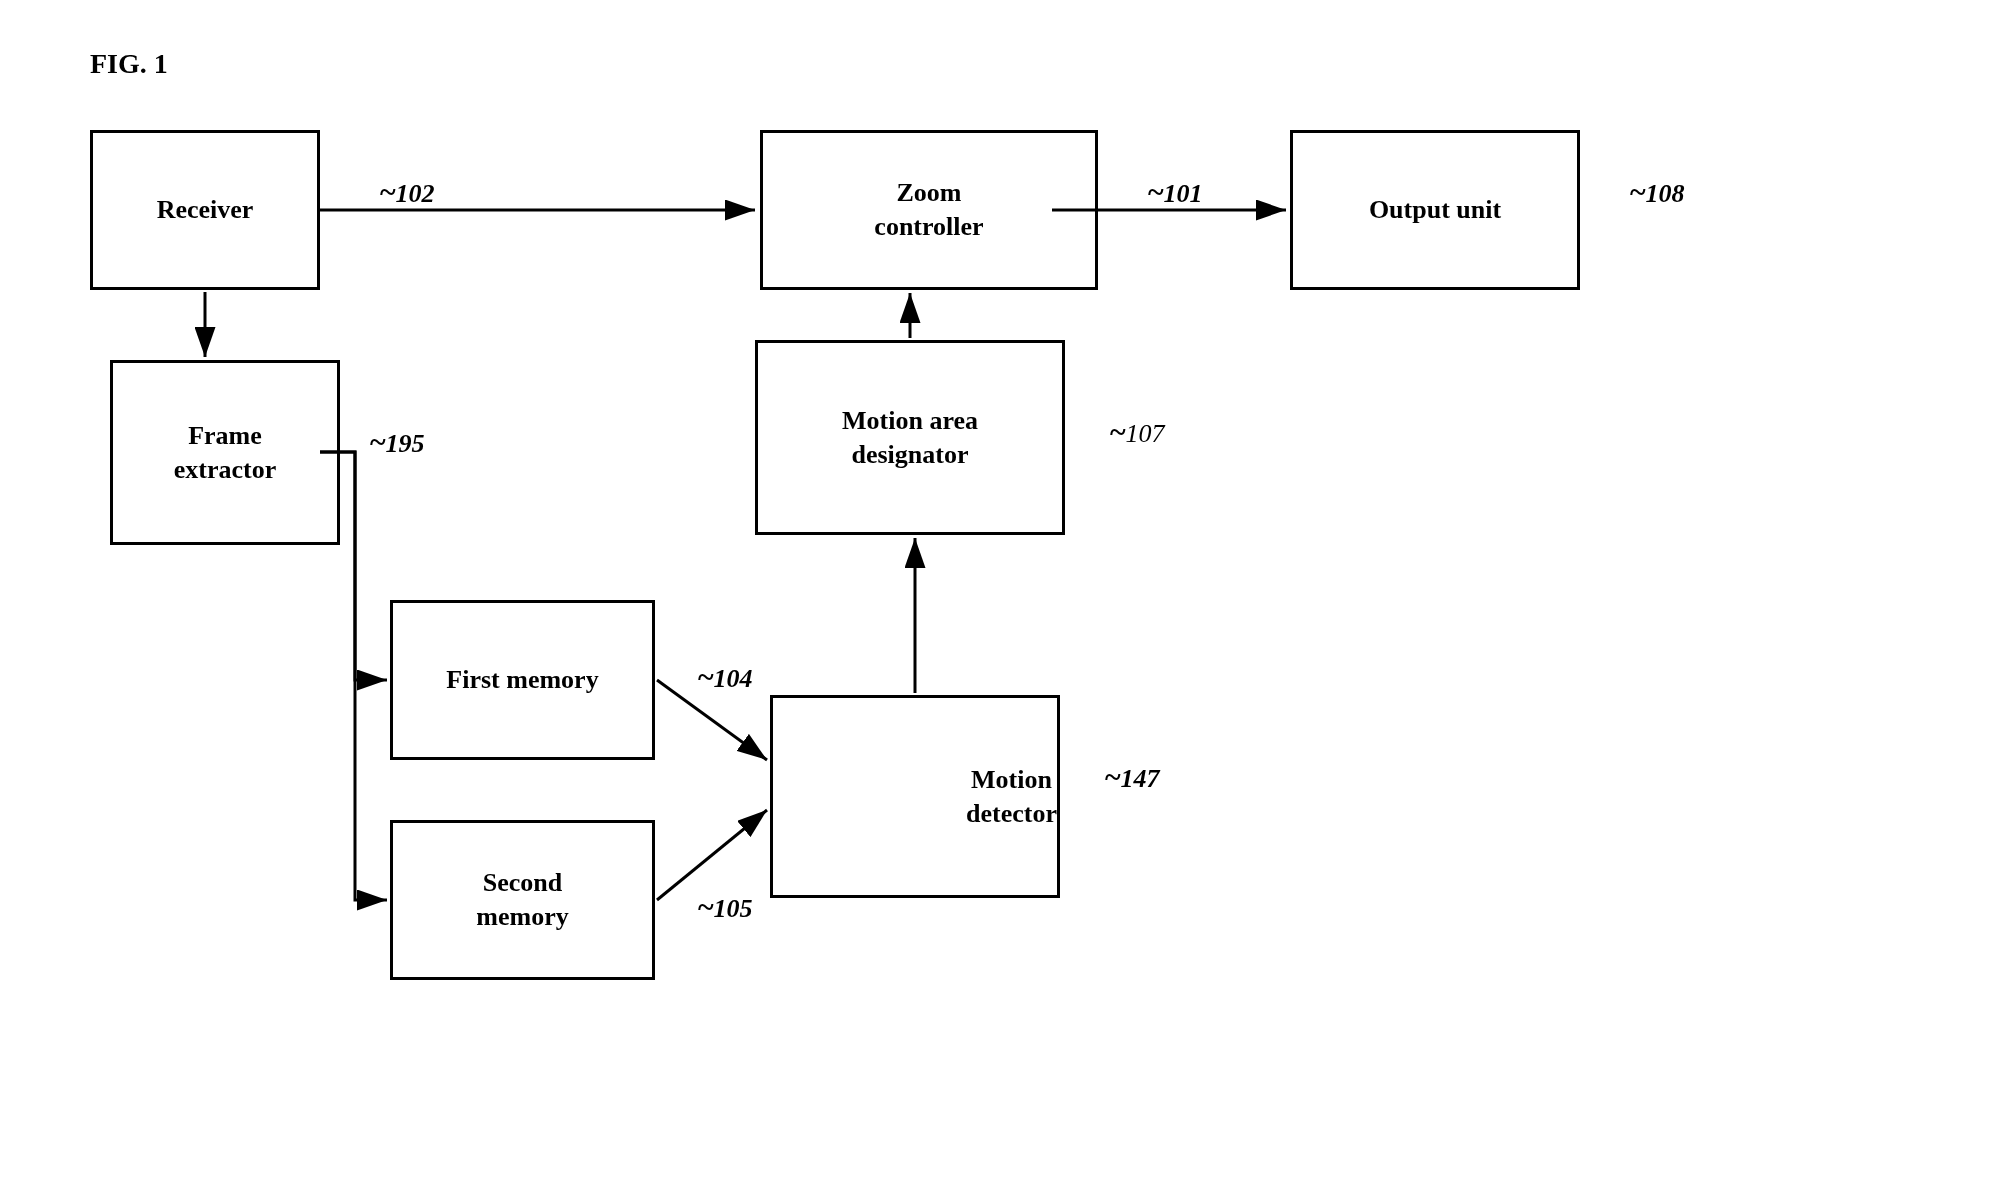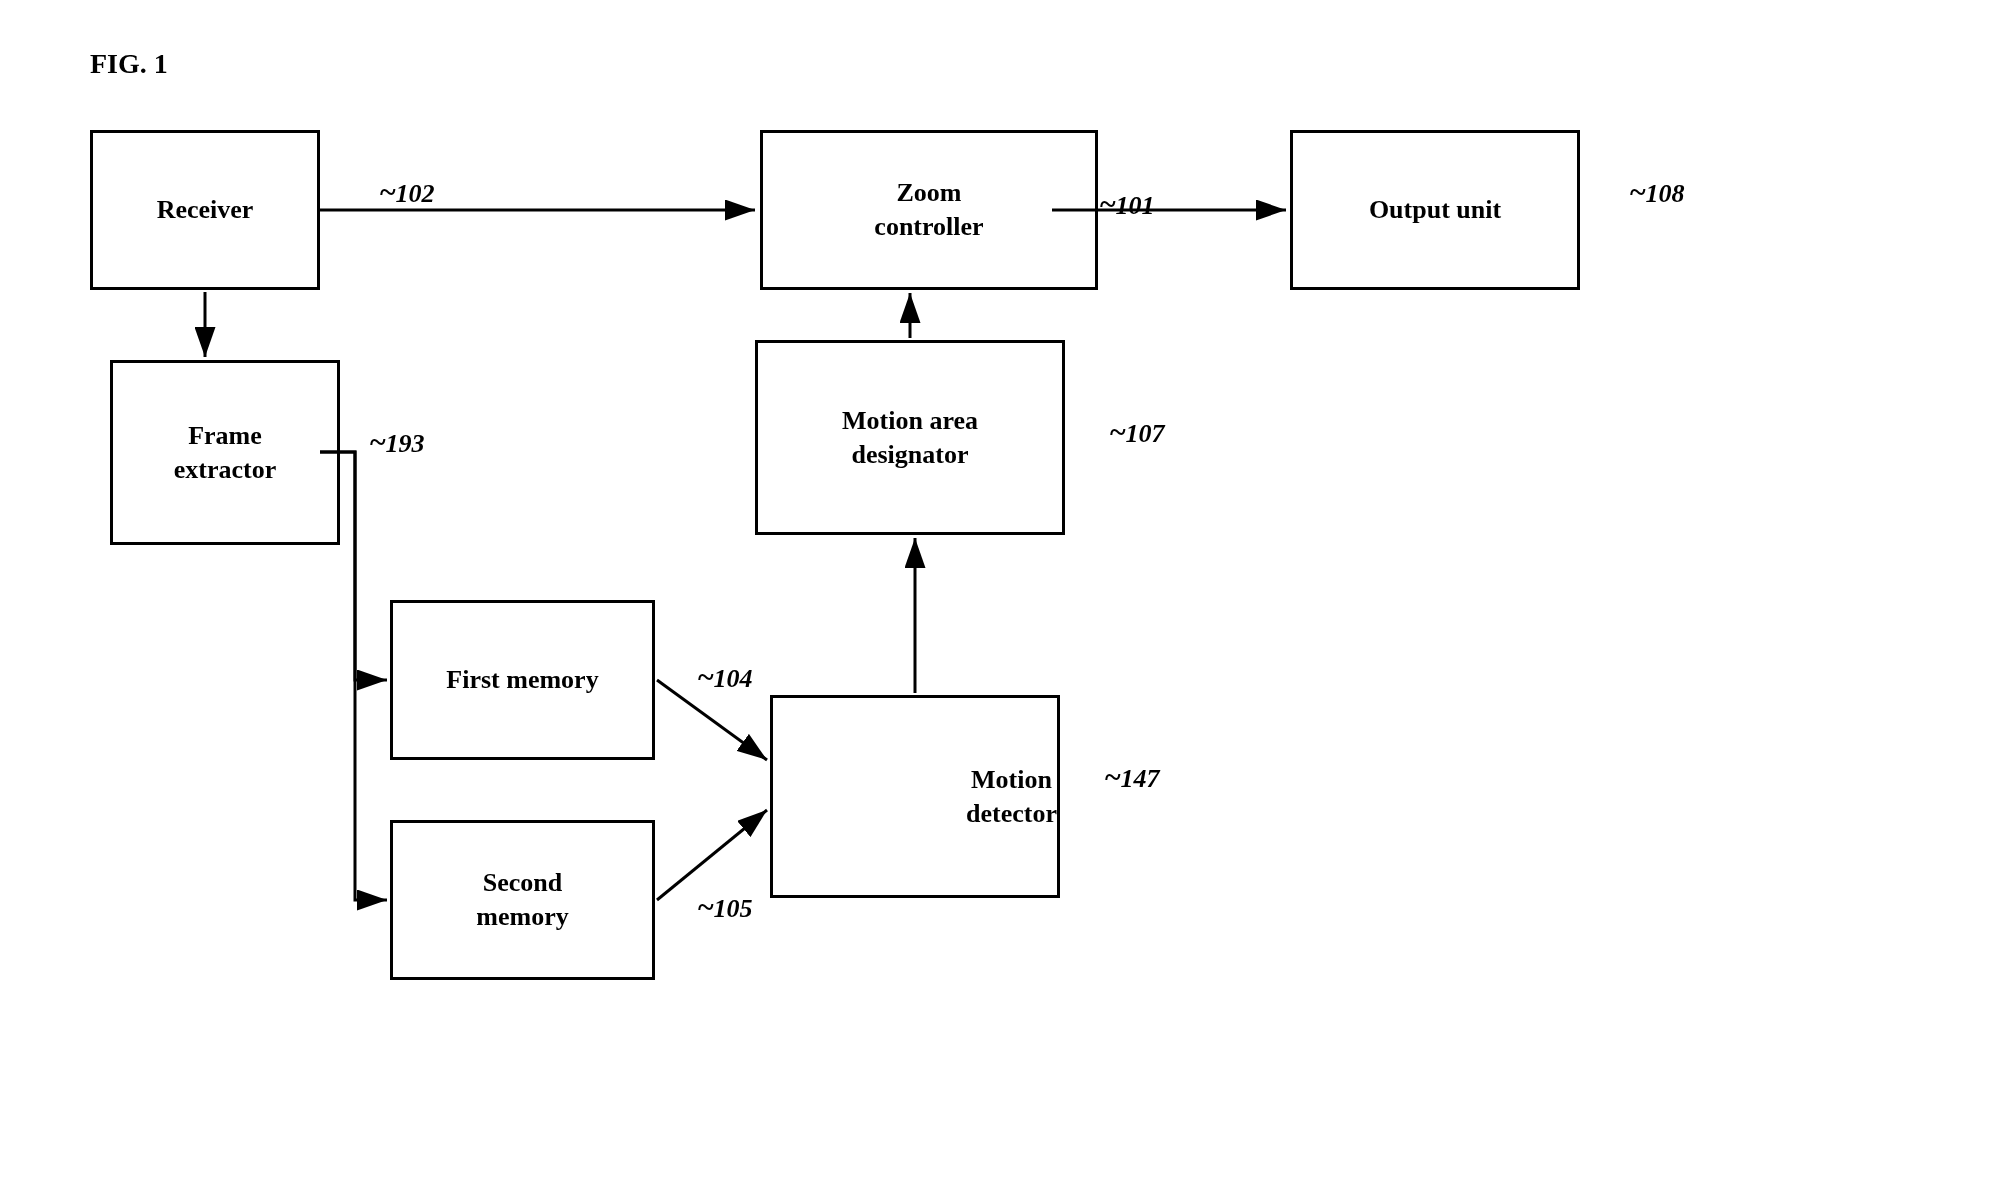--- a/index.html
+++ b/index.html
@@ -84,34 +84,34 @@
 </div>
 
 <div class="block" style="left:770px; top:695px; width:290px; height:203px;justify-content:flex-end;">
   <span>Motion<br>detector</span>
 </div>
 
 <div class="ref-label" style="left:380px; top:175px;">
   <span style="font-size:30px; font-style:normal;">~</span><span style="font-size:26px; font-style:italic; font-weight:bold;">102</span>
 </div>
 
-<div class="ref-label" style="left:1100px; top:175px;margin-top:12px;">
+<div class="ref-label" style="left:1148px; top:175px;">
   <span style="font-size:30px; font-style:normal;">~</span><span style="font-size:26px; font-style:italic; font-weight:bold;">101</span>
 </div>
 
 <div class="ref-label" style="left:1630px; top:175px;">
   <span style="font-size:30px; font-style:normal;">~</span><span style="font-size:26px; font-style:italic; font-weight:bold;">108</span>
 </div>
 
 <div class="ref-label" style="left:370px; top:425px;">
-  <span style="font-size:30px; font-style:normal;">~</span><span style="font-size:26px; font-style:italic; font-weight:bold;">193</span>
+  <span style="font-size:30px; font-style:normal;">~</span><span style="font-size:26px; font-style:italic; font-weight:bold;">195</span>
 </div>
 
 <div class="ref-label" style="left:1110px; top:415px;">
-  <span style="font-size:30px; font-style:normal;">~</span><span style="font-size:26px; font-style:italic; font-weight:bold;">107</span>
+  <span style="font-size:30px; font-style:normal;">~</span><span style="font-size:26px; font-style:italic; font-weight:normal;">107</span>
 </div>
 
 <div class="ref-label" style="left:698px; top:660px;">
   <span style="font-size:30px; font-style:normal;">~</span><span style="font-size:26px; font-style:italic; font-weight:bold;">104</span>
 </div>
 
 <div class="ref-label" style="left:698px; top:890px;">
   <span style="font-size:30px; font-style:normal;">~</span><span style="font-size:26px; font-style:italic; font-weight:bold;">105</span>
 </div>
 

